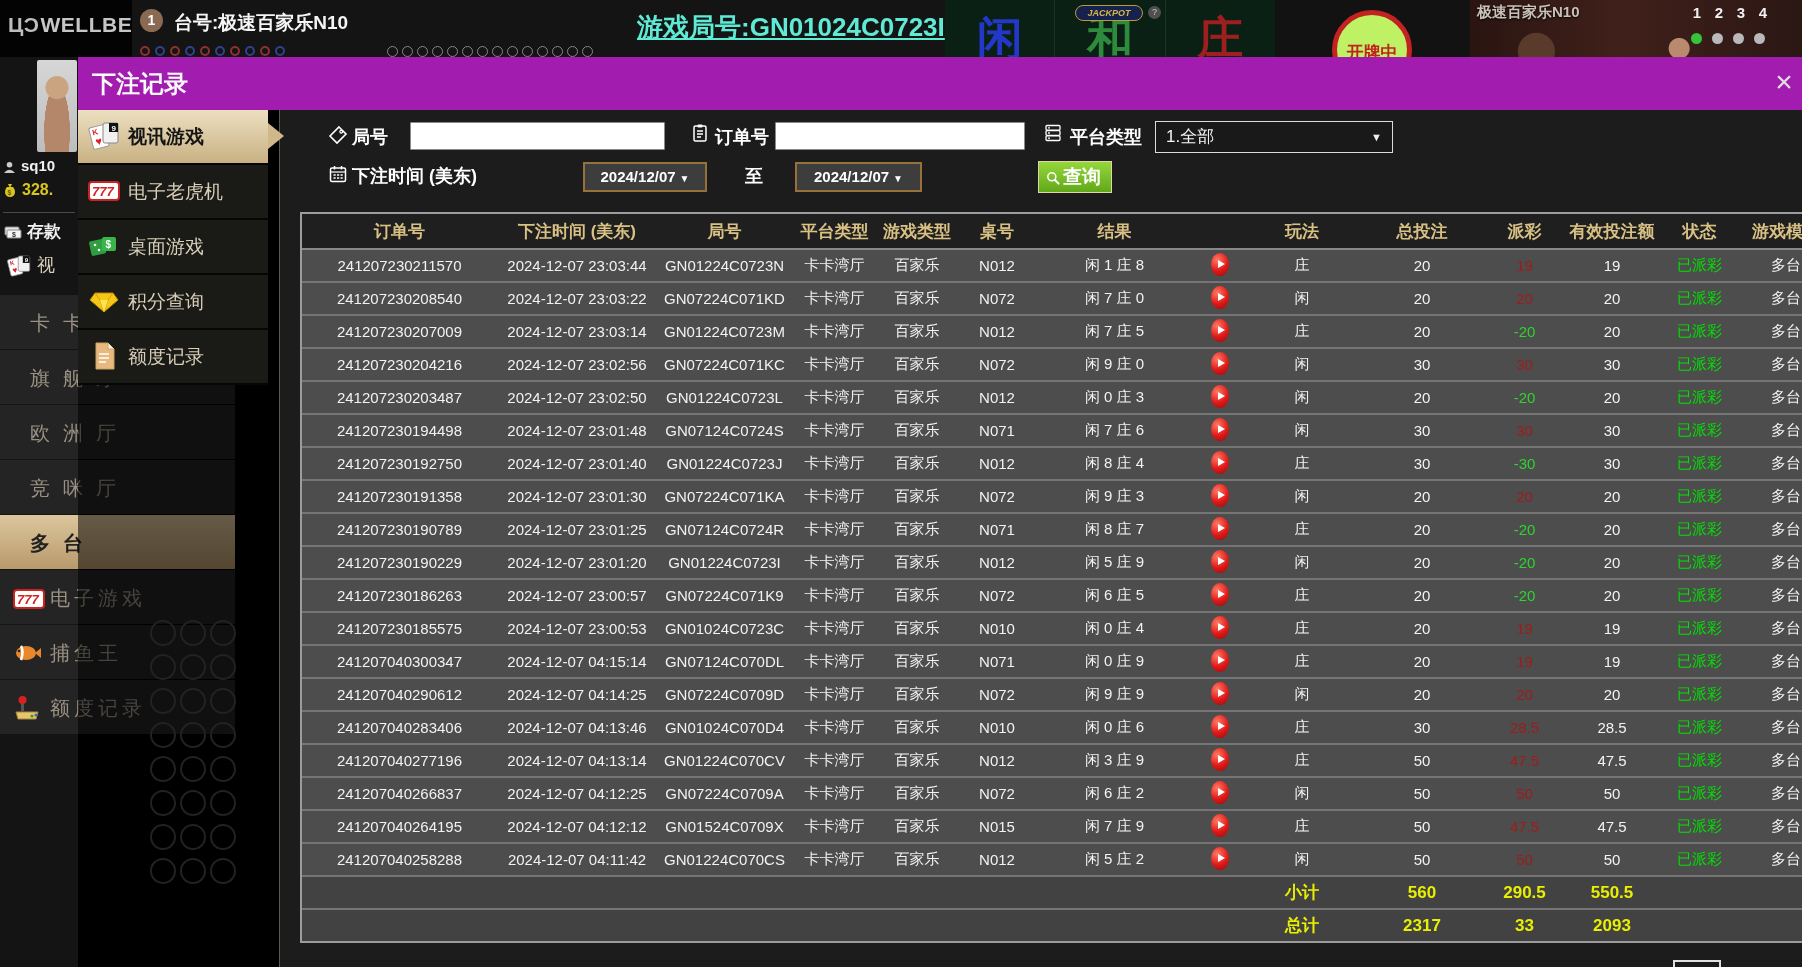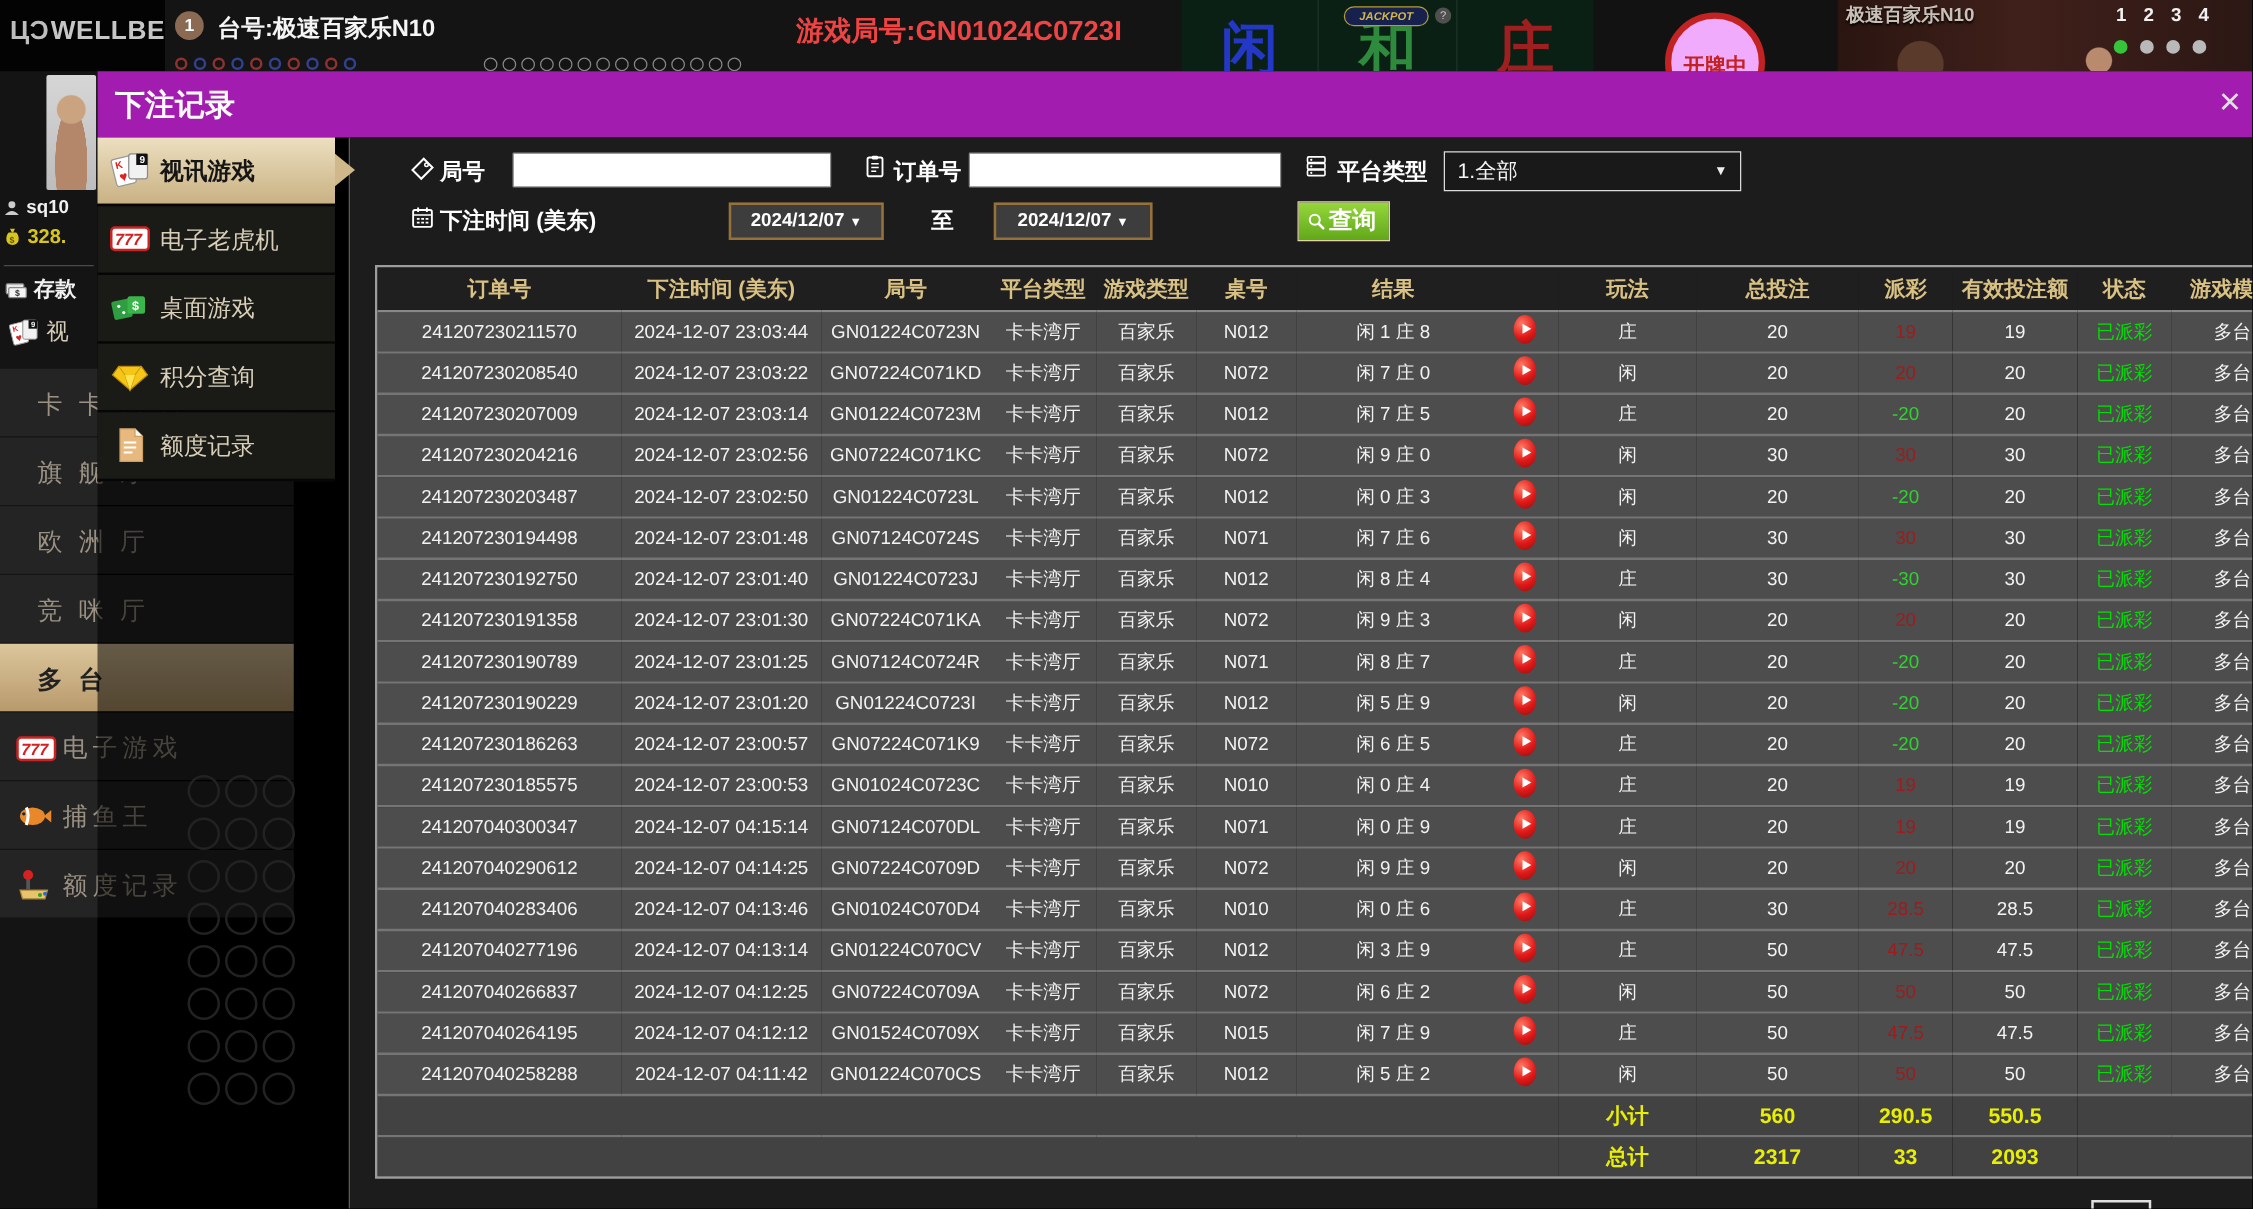--- a/index.html
+++ b/index.html
@@ -9,35 +9,35 @@
 
   
   #top-bar{left:0;top:0;width:1802px;height:57px;background:#0a0a0a;z-index:1;}
   #logo-area{left:0;top:0;width:132px;height:57px;background:#030303;}
   .logo-line{left:8px;top:13px;color:#c6c6c6;font-size:21px;font-weight:bold;letter-spacing:.5px;white-space:nowrap;}
   .logo-mark{color:#bdbdbd;margin-right:1px;}
   #game-bar{left:132px;top:0;width:813px;height:57px;background:#141414;overflow:hidden;}
   .table-badge{left:8px;top:9px;width:23px;height:23px;border-radius:50%;background:#8a6a52;color:#fff;
                font-size:14px;font-weight:bold;text-align:center;line-height:23px;}
   .table-label{left:42px;top:10px;color:#f5f5f5;font-size:19px;font-weight:bold;white-space:nowrap;}
-  .round-label{left:505px;top:10px;color:#ef4444;font-size:22px;font-weight:bold;white-space:nowrap;}
+  .round-label{left:505px;top:10px;color:#5eead4;font-size:26px;font-weight:bold;white-space:nowrap;text-decoration:underline;}
   .bead-dot{width:10px;height:10px;border-radius:50%;position:absolute;top:46px;}
   .bead-outline{width:9px;height:9px;border-radius:50%;position:absolute;top:46px;border:1px solid #878787;}
 
   #bet-zones{left:945px;top:0;width:330px;height:57px;background:#0b2015;overflow:hidden;display:flex;}
   .zone{flex:1;position:relative;border-right:1px solid rgba(200,220,200,0.10);}
   .zone:last-child{border-right:none;}
   .zone-char{position:absolute;left:50%;transform:translateX(-50%);top:15px;font-size:46px;font-weight:bold;line-height:1;}
   #jackpot-badge{left:1075px;top:5px;width:66px;height:14px;border:1px solid #b89b35;border-radius:8px;
                  background:#16224d;color:#d4b64a;font-size:9px;font-style:italic;font-weight:bold;
                  text-align:center;line-height:14px;z-index:2;}
   #jackpot-help{left:1148px;top:6px;width:13px;height:13px;border-radius:50%;background:#4f4f4f;color:#c9c9c9;
                 font-size:9px;text-align:center;line-height:13px;z-index:2;}
   #deal-area{left:1275px;top:0;width:195px;height:57px;background:#121212;overflow:visible;}
-  #deal-oval{left:57px;top:10px;width:80px;height:80px;border-radius:50%;background:#f0abfc;border:5px solid #c32222;box-sizing:border-box;}
+  #deal-oval{left:57px;top:10px;width:80px;height:80px;border-radius:50%;background:#bef264;border:5px solid #c32222;box-sizing:border-box;}
   #deal-text{left:0;top:26px;width:100%;text-align:center;color:#c32222;font-size:17px;font-weight:bold;}
   #video-area{left:1470px;top:0;width:332px;height:57px;overflow:hidden;
       background:
         radial-gradient(circle at 63% 85%, #b98a6e 0 10px, rgba(0,0,0,0) 11px),
         radial-gradient(circle at 63% 150%, #9e2020 0 26px, rgba(0,0,0,0) 27px),
         radial-gradient(circle at 20% 90%, #5a3a2a 0 18px, rgba(0,0,0,0) 19px),
         linear-gradient(90deg,#2a1511,#40201a 45%,#2b1714);}
   .video-title{left:7px;top:3px;color:#c9c0b8;font-size:15px;font-weight:bold;text-shadow:0 1px 2px #000;}
   .video-num{color:#f0f0f0;font-size:15px;font-weight:bold;width:22px;display:inline-block;text-align:center;}
   #video-nums{left:216px;top:4px;white-space:nowrap;}

